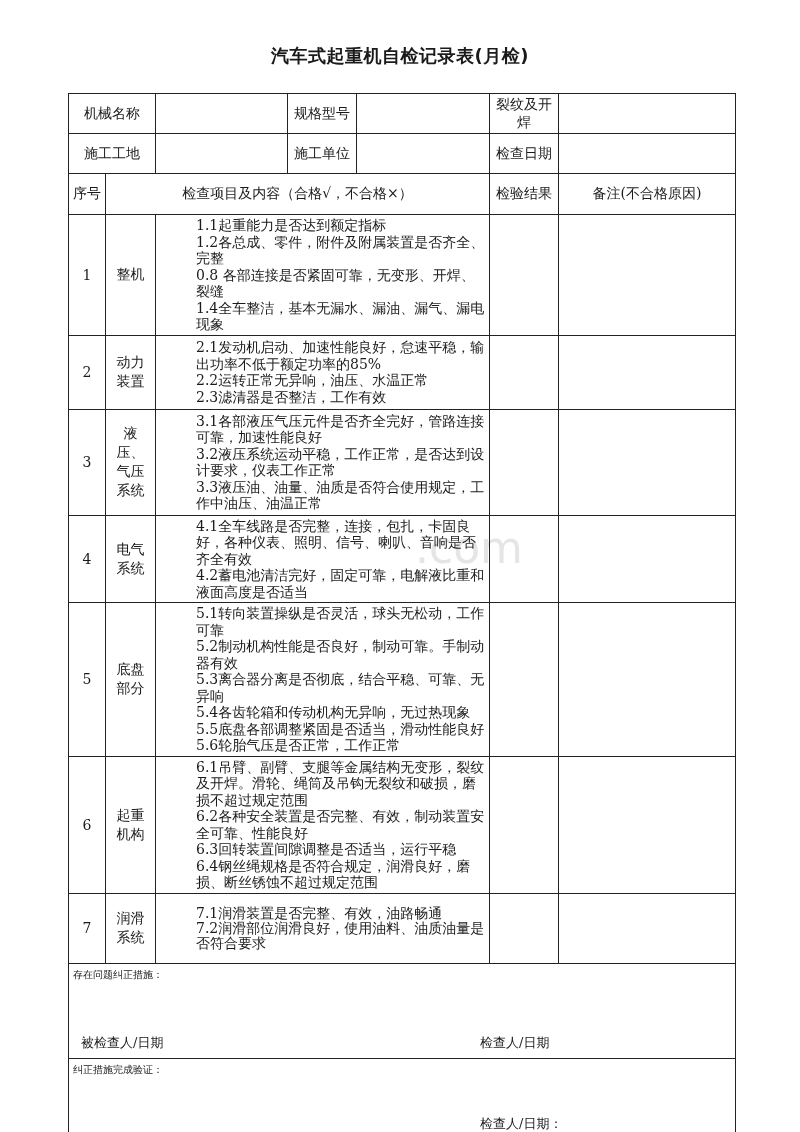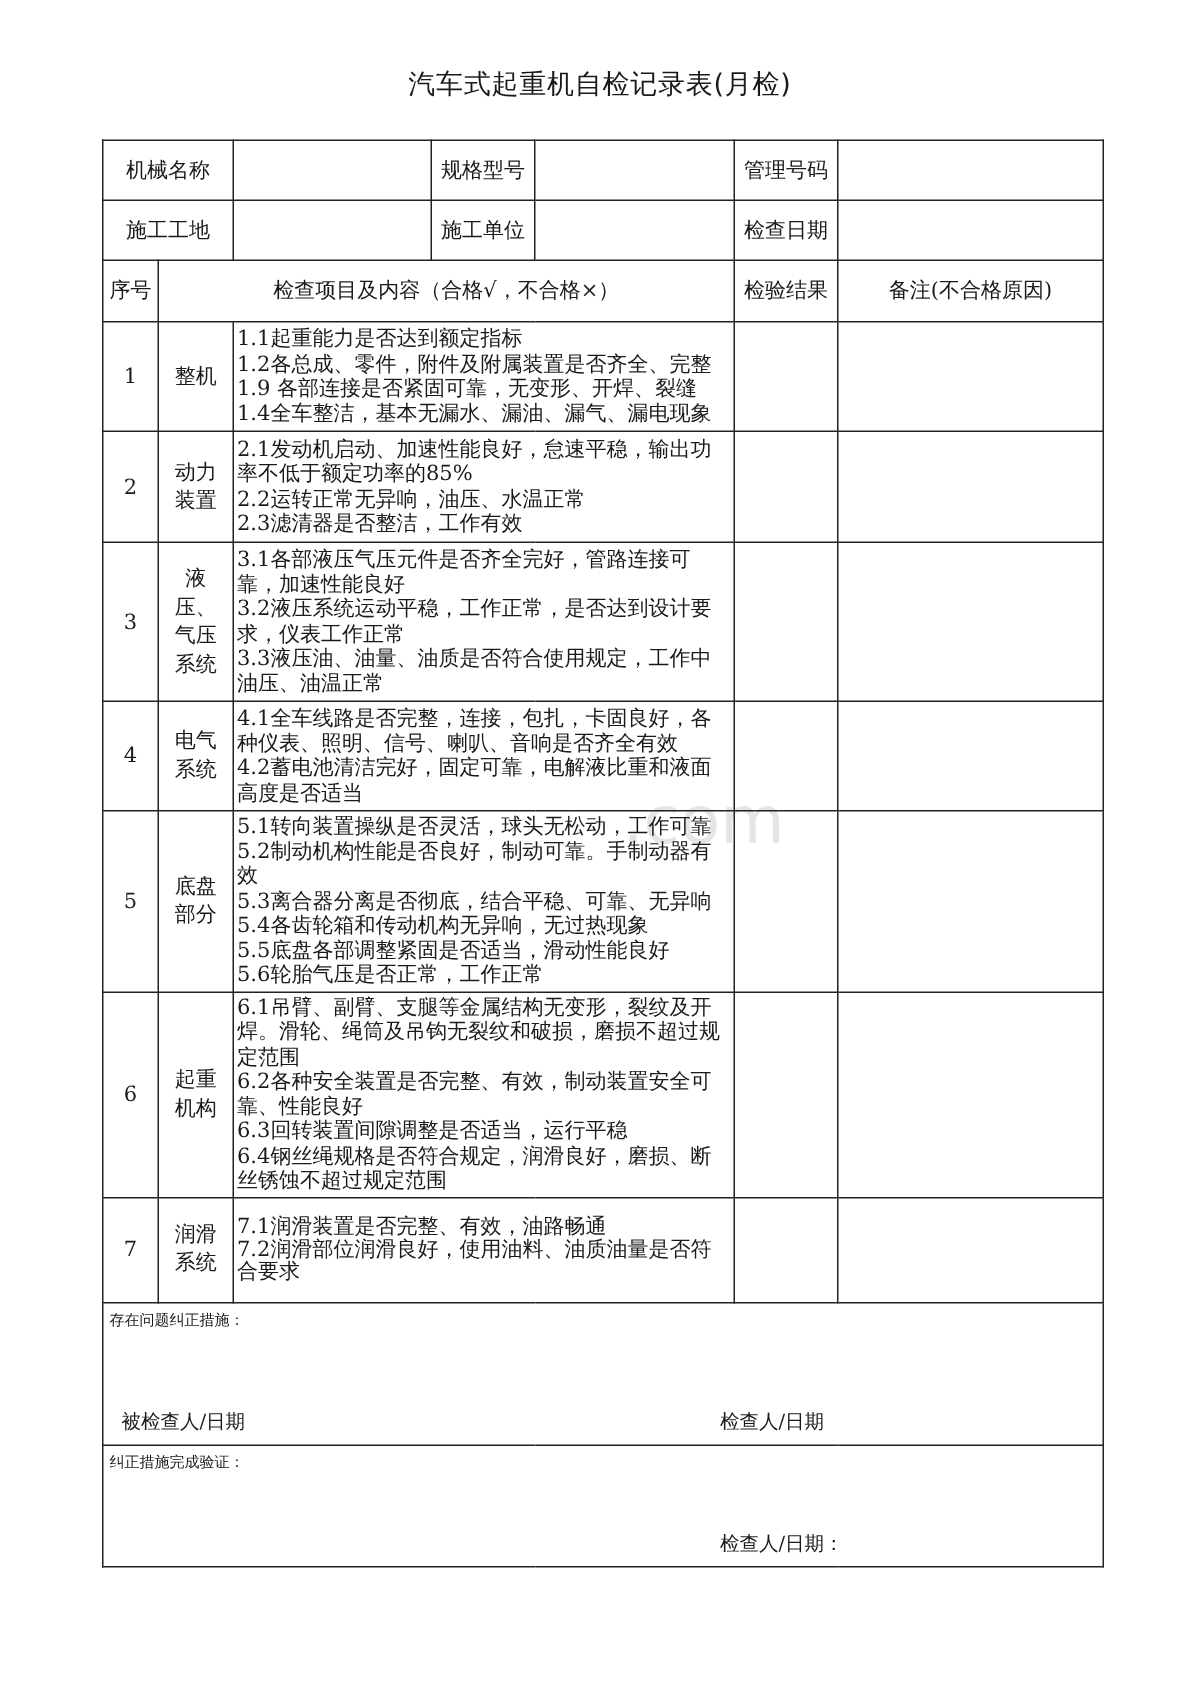--- a/index.html
+++ b/index.html
@@ -1,28 +1,28 @@
 <!DOCTYPE html>
 <html><head>
 <meta charset="utf-8">
 <style>
   html, body { margin: 0; padding: 0; background: #ffffff; }
   body { width: 800px; height: 1132px; position: relative; overflow: hidden;
          font-family: "DejaVu Serif", "Liberation Serif", serif; color: #1a1a1a; }
   .title { position: absolute; top: 44px; left: 0; width: 800px; text-align: center;
-           font-family: "DejaVu Sans", "Liberation Sans", sans-serif; font-weight: normal;
+           font-family: "DejaVu Sans", "Liberation Sans", sans-serif; font-weight: bold;
            font-size: 18px; letter-spacing: 0.5px; }
   table.form { position: absolute; left: 68px; top: 93px; width: 667px;
                border-collapse: collapse; table-layout: fixed; }
   table.form td { border: 1.5px solid #222; padding: 0; font-size: 14px; vertical-align: middle; }
   .c { text-align: center; }
   .hdr td { height: 39px; }
   .colhdr td { height: 40px; }
   .content { font-size: 12px; line-height: 16.5px; padding: 2px 2px 2px 2px !important; }
-  .content div { white-space: normal; }
+  .content div { white-space: normal; margin-left: 38px; }
   .cat { font-size: 14px; line-height: 19px; text-align: center; }
   .free { vertical-align: top !important; position: relative; }
   .free .lbl { position: absolute; left: 4px; top: 4px; font-size: 10px; }
   .free .sig-l { position: absolute; left: 12px; bottom: 6px; font-size: 13px; }
   .free .sig-r { position: absolute; left: 411px; bottom: 6px; font-size: 13px; }
   .watermark { position: absolute; left: 415px; top: 522px; font-family: "DejaVu Sans", sans-serif;
                font-size: 44px; color: rgba(180,180,180,0.35); pointer-events: none; }
 </style>
 </head>
 <body>
@@ -41,21 +41,21 @@
     <col style="width:69px">
     <col style="width:177px">
   </colgroup>
 
   <tbody>
       <tr class="hdr">
     <td colspan="2" class="c">机械名称</td>
     <td></td>
     <td class="c">规格型号</td>
     <td></td>
-    <td class="c">管理号码</td>
+    <td class="c">裂纹及开焊</td>
     <td></td>
   </tr>
   <tr class="hdr">
     <td colspan="2" class="c">施工工地</td>
     <td></td>
     <td class="c">施工单位</td>
     <td></td>
     <td class="c">检查日期</td>
     <td></td>
   </tr>
@@ -66,21 +66,21 @@
     <td class="c">检验结果</td>
     <td class="c">备注(不合格原因)</td>
   </tr>
 
   <tr style="height:73px">
     <td class="c">1</td>
     <td class="cat">整机</td>
     <td colspan="3" class="content">
       <div>1.1起重能力是否达到额定指标</div>
       <div>1.2各总成、零件，附件及附属装置是否齐全、完整</div>
-      <div>1.9  各部连接是否紧固可靠，无变形、开焊、裂缝</div>
+      <div>0.8  各部连接是否紧固可靠，无变形、开焊、裂缝</div>
       <div>1.4全车整洁，基本无漏水、漏油、漏气、漏电现象</div>
     </td>
     <td></td>
     <td></td>
   </tr>
 
   <tr style="height:74px">
     <td class="c">2</td>
     <td class="cat" style="padding:0 6px">动力装置</td>
     <td colspan="3" class="content">

